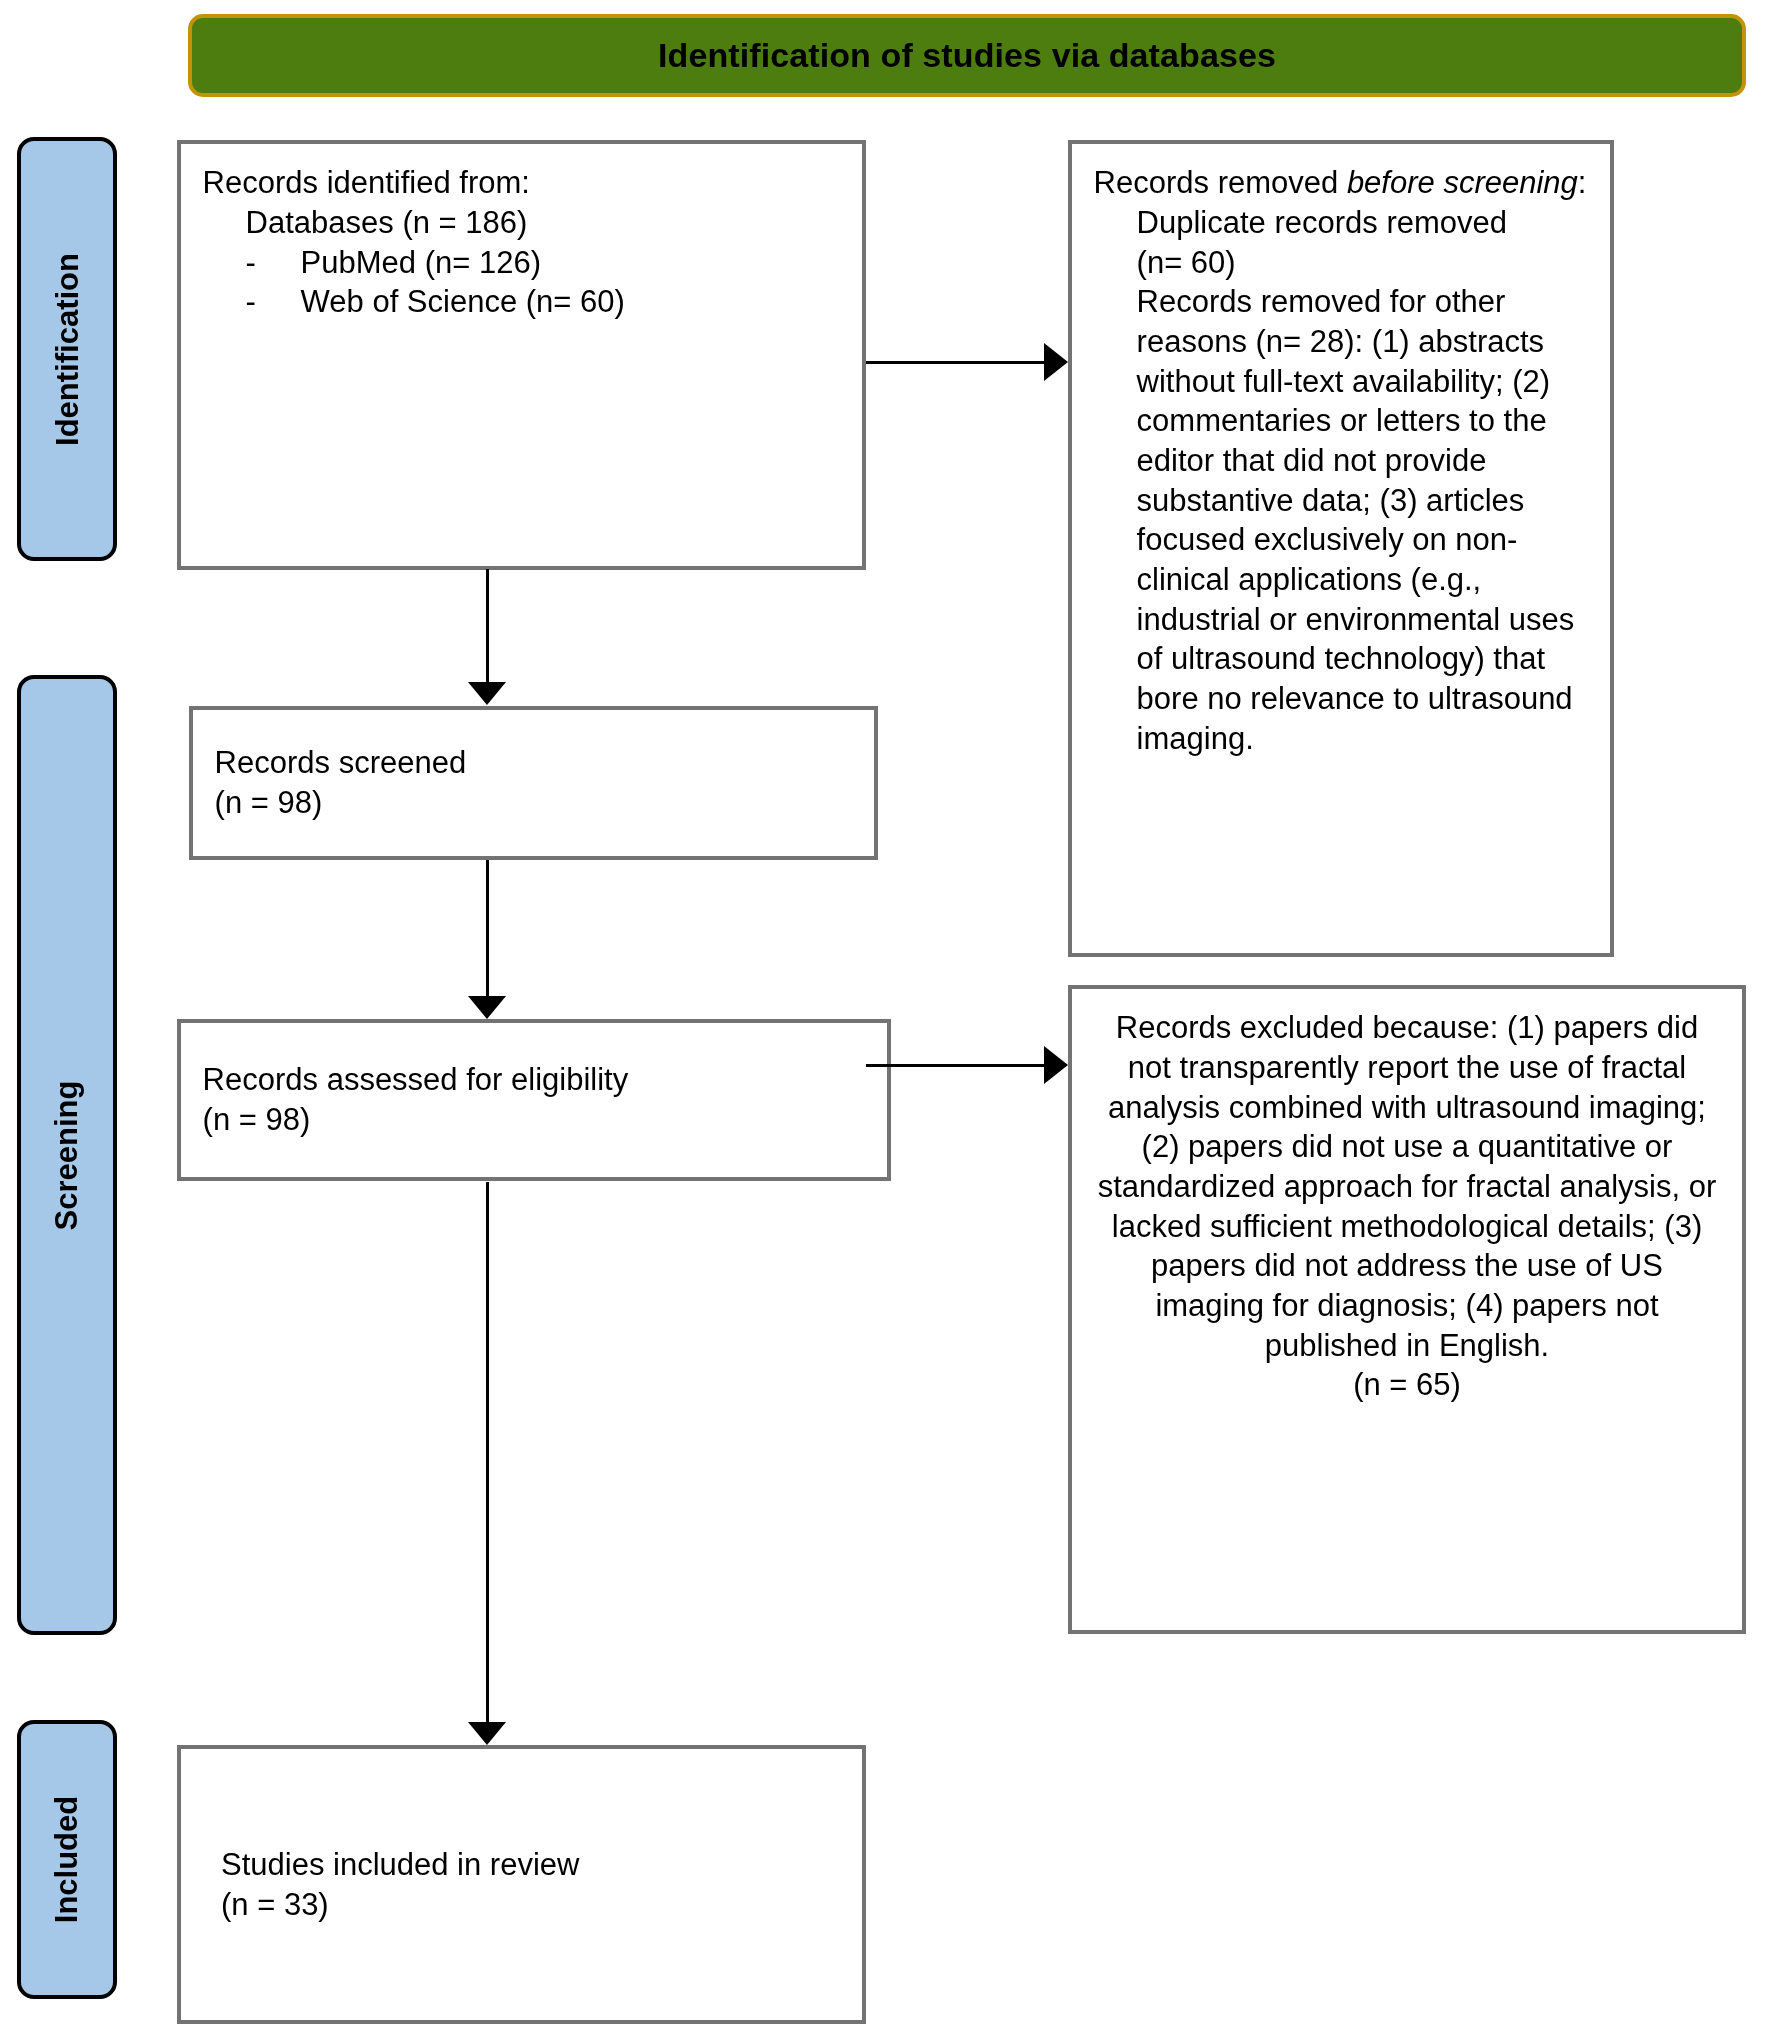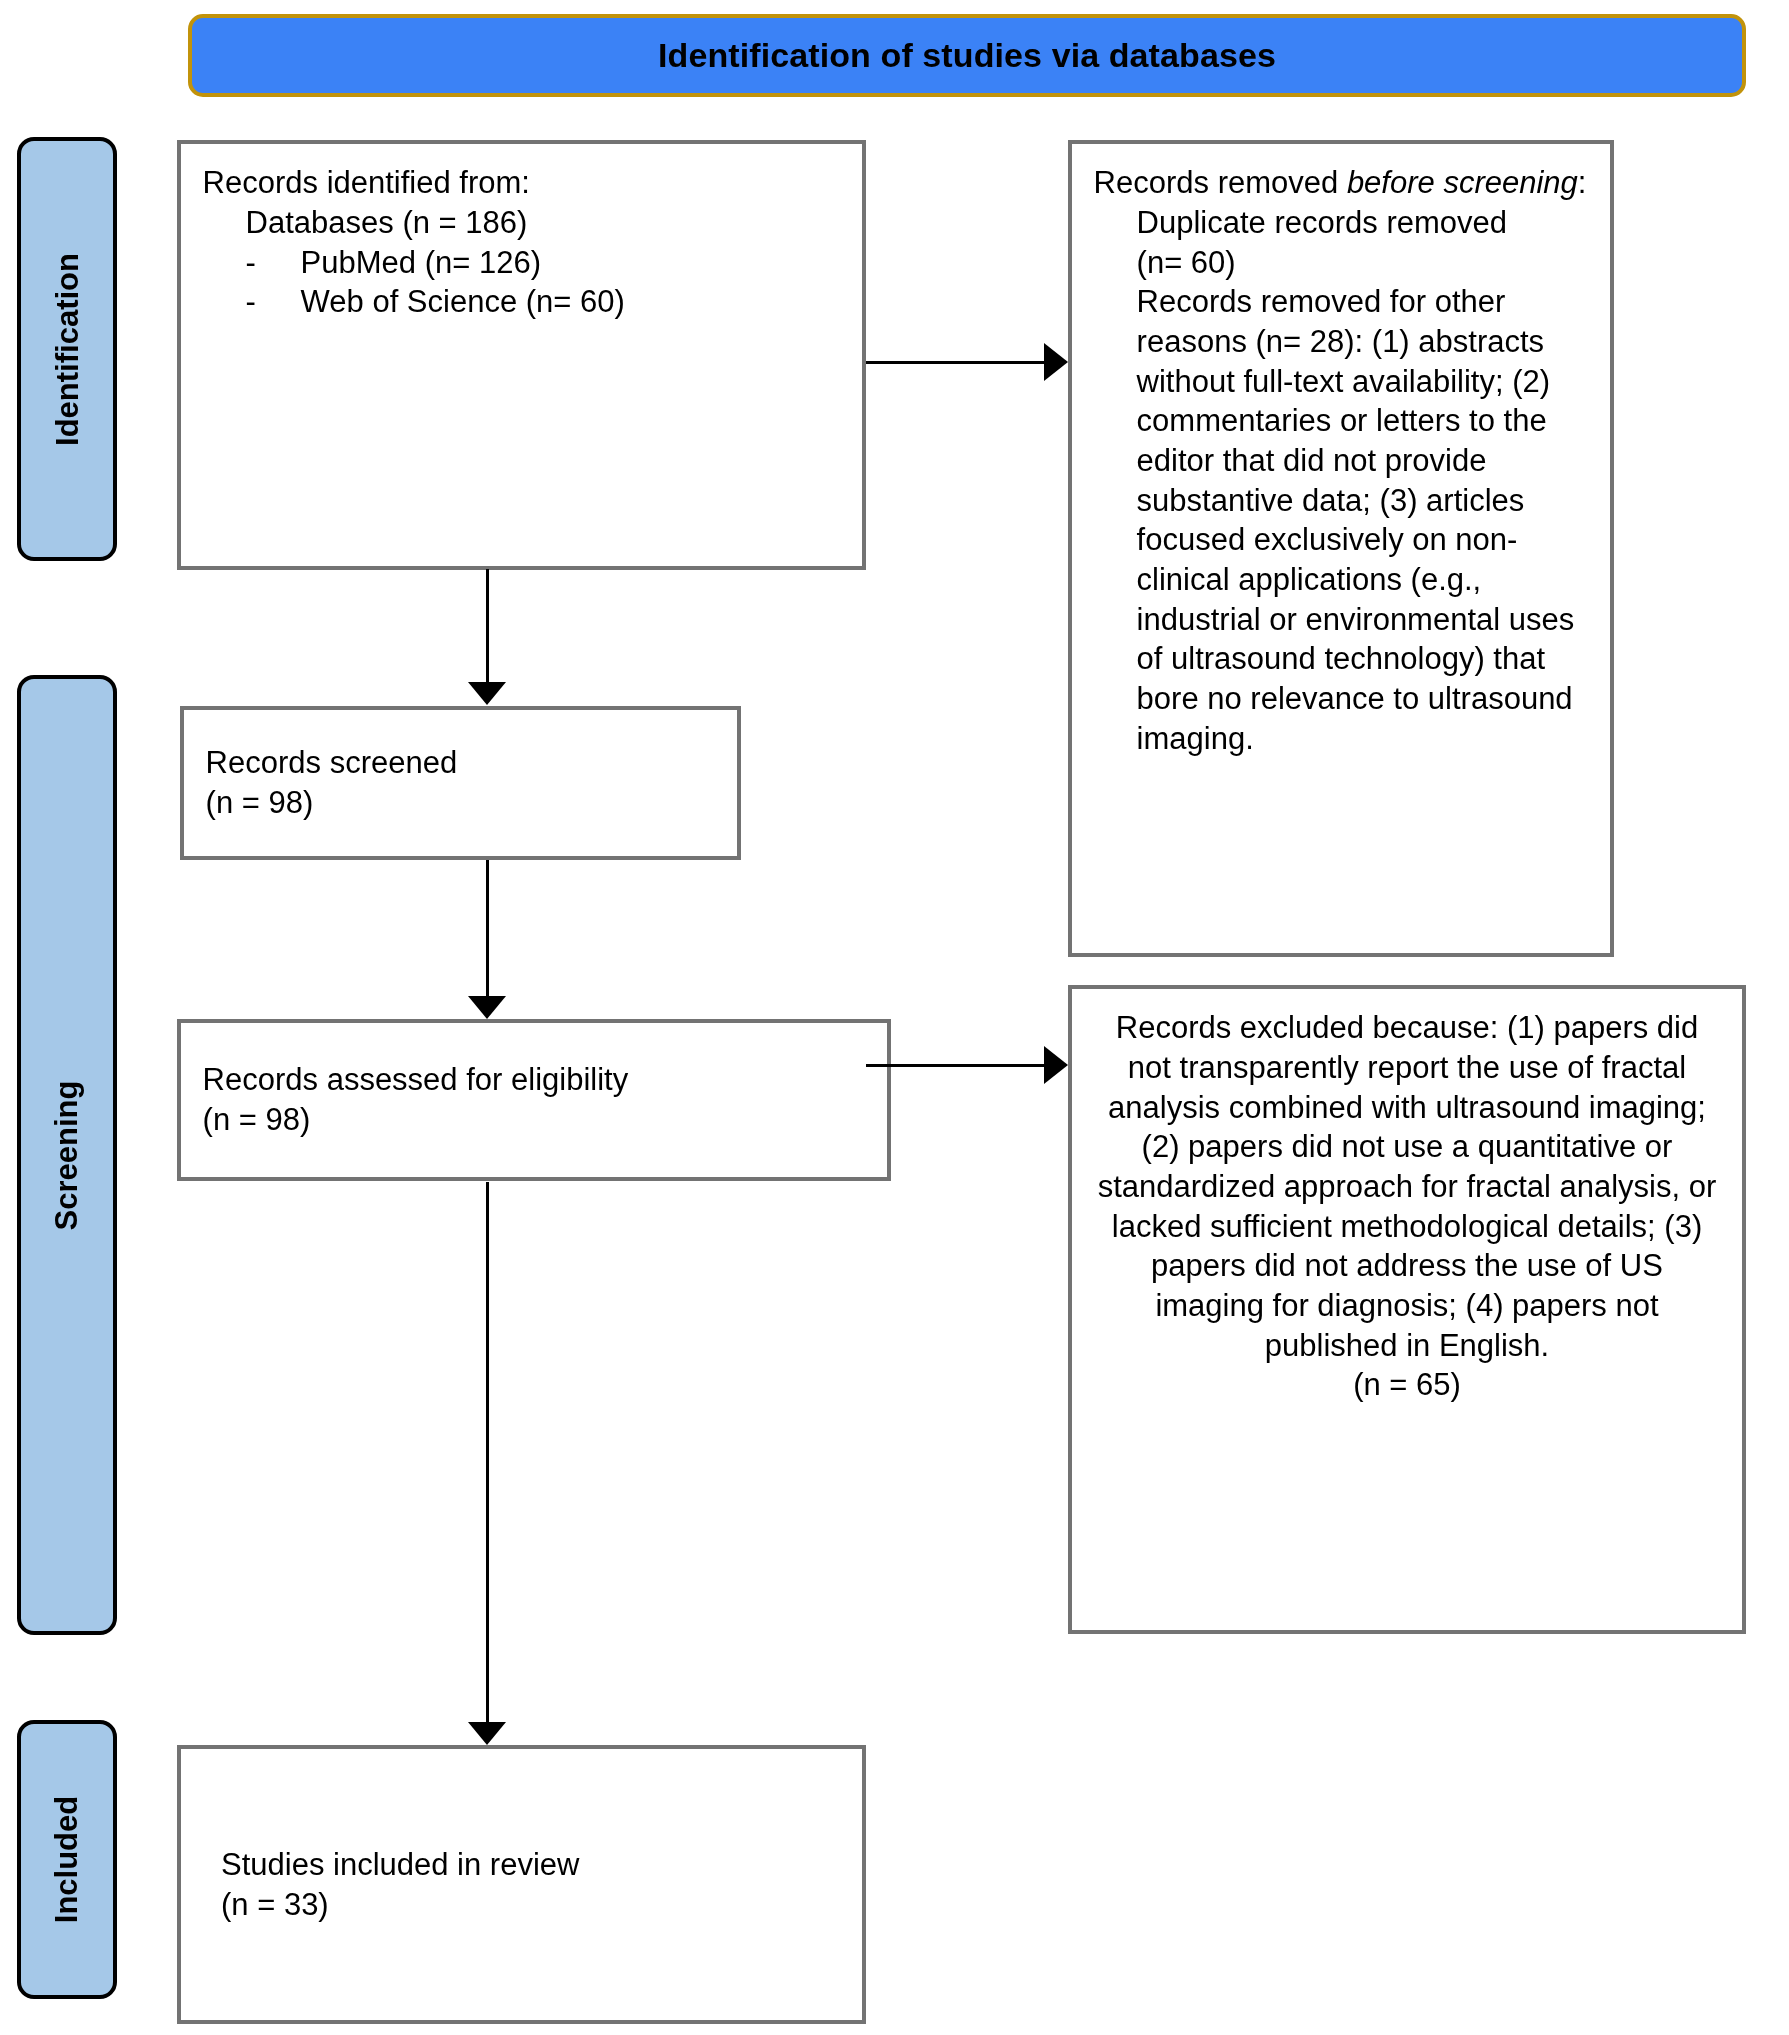--- a/index.html
+++ b/index.html
@@ -20,21 +20,21 @@
     overflow: hidden;
   }
 
   
   .banner {
     position: absolute;
     left: 188px;
     top: 14.2px;
     width: 1558px;
     height: 83px;
-    background: #3b82f6;
+    background: #4d7c0f;
     border: 4px solid #C2930B;
     border-radius: 15px;
     box-sizing: border-box;
     display: flex;
     align-items: center;
     justify-content: center;
   }
   .banner-title {
     font-size: 34px;
     font-weight: bold;
@@ -86,21 +86,21 @@
   .indent-1 { padding-left: 43px; }
   .dash-row {
     display: flex;
     padding-left: 43px;
   }
   .dash-row .dash  { width: 55px; flex: none; }
   .dash-row .dtext { flex: 1; }
   .box em { font-style: italic; }
 
   #box-identified { left: 177px;  top: 140px;  width: 689px; height: 430px; }
-  #box-screened   { left: 180px;  top: 706px; width: 561px; height: 154px; }
+  #box-screened   { left: 189px;  top: 706px; width: 689px; height: 154px; }
   #box-assessed   { left: 177px;  top: 1019px; width: 714px; height: 162px; }
   #box-included   { left: 177px;  top: 1745px; width: 689px; height: 279px; padding-left: 40px; }
 
   #box-removed    { left: 1068px; top: 140px;  width: 546px; height: 817px; }
   #box-excluded   { left: 1068px; top: 985px; width: 678px; height: 649px; text-align: center; }
 
   
   #box-screened, #box-assessed, #box-included {
     display: flex;
     flex-direction: column;

